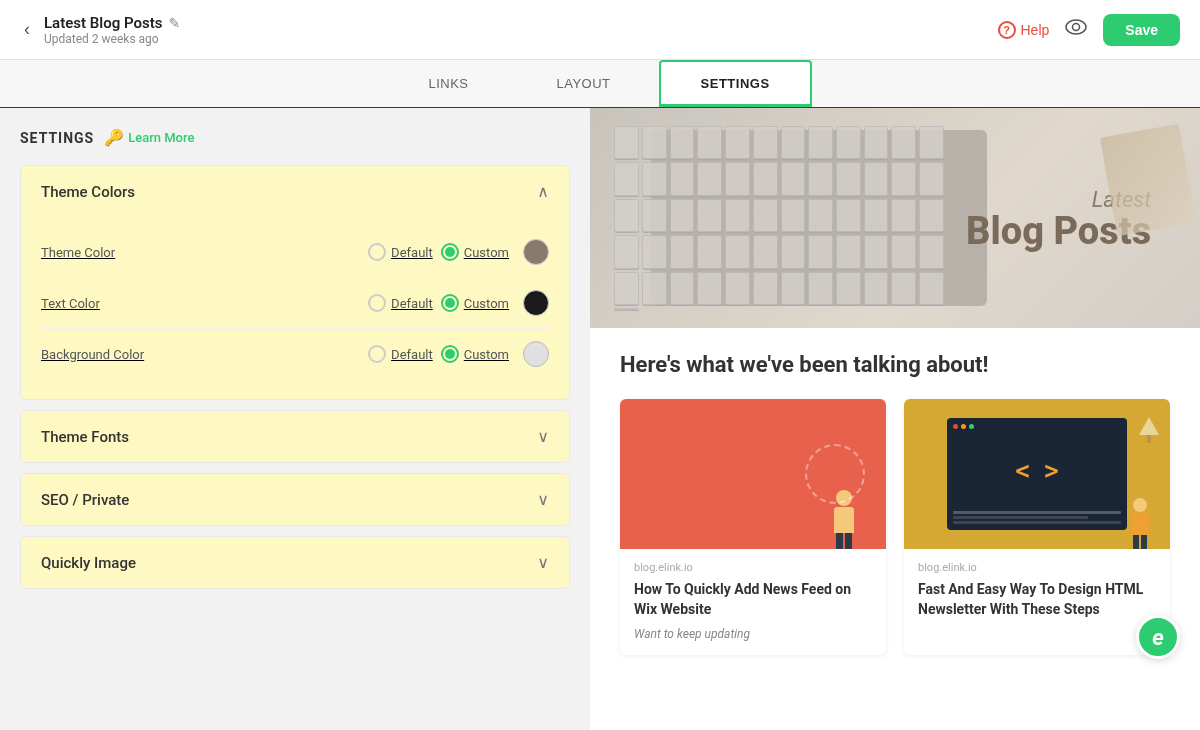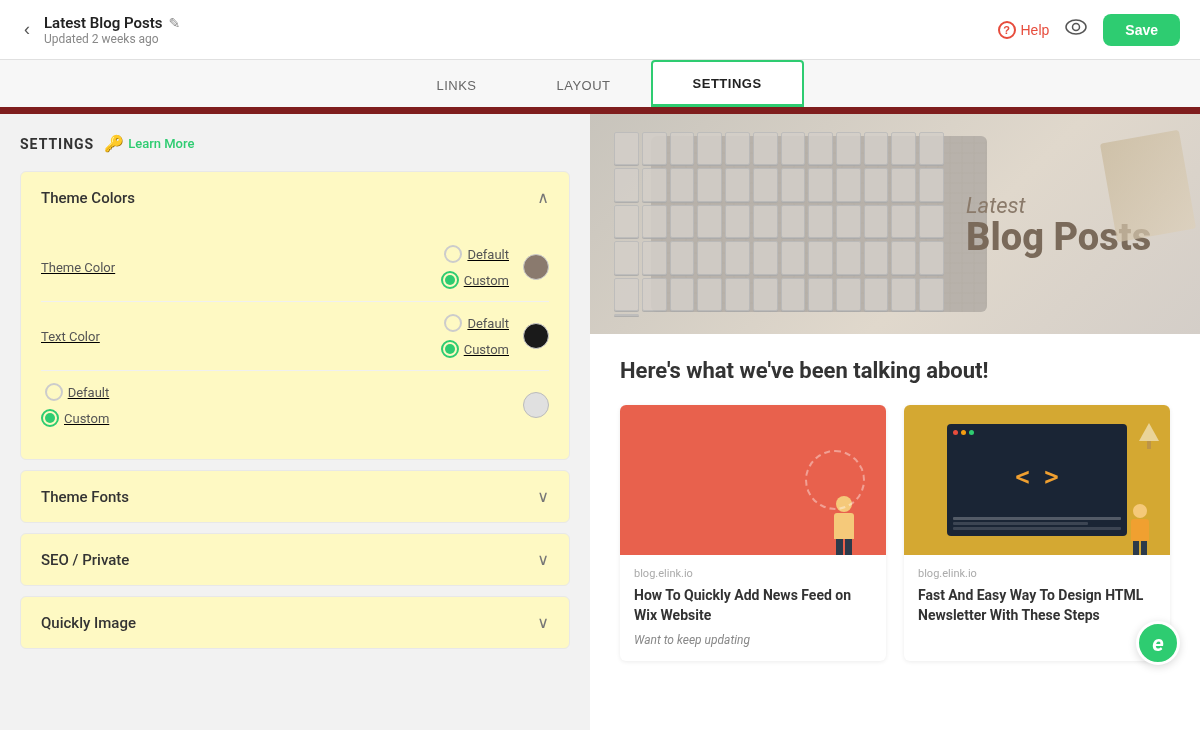--- a/index.html
+++ b/index.html
@@ -17,21 +17,21 @@
     .widget-subtitle { font-size: 12px; color: #888; }
     .edit-icon { color: #888; font-size: 14px; cursor: pointer; }
     .top-bar-right { display: flex; align-items: center; gap: 16px; }
     .help-btn { display: flex; align-items: center; gap: 5px; background: none; border: none; cursor: pointer; color: #e74c3c; font-size: 14px; }
     .eye-btn { background: none; border: none; cursor: pointer; color: #555; font-size: 18px; }
     .save-btn { background: #2ecc71; color: #fff; border: none; border-radius: 8px; padding: 8px 22px; font-size: 14px; font-weight: 700; cursor: pointer; }
 
     
     .nav-tabs {
       display: flex; justify-content: center; background: #f7f7f7;
-      border-bottom: 7px solid #7f1d1d; gap: 0; align-items: flex-end;
+      border-bottom: 1px solid #7f1d1d; gap: 8px;
     }
     .nav-tab {
       padding: 14px 40px; font-size: 13px; letter-spacing: 0.5px;
       font-weight: 500; color: #666; cursor: pointer; text-transform: uppercase;
       border: none; background: none; position: relative;
     }
     .nav-tab.active {
       color: #222; font-weight: 700; background: #fff;
       border: 2px solid #2ecc71; border-radius: 4px 4px 0 0;
     }
@@ -65,21 +65,21 @@
     .accordion-header .chevron { font-size: 16px; color: #777; transition: transform 0.2s; }
     .accordion-content { padding: 10px 20px 20px 20px; }
 
     
     .color-row {
       display: flex; align-items: center; justify-content: space-between;
       padding: 12px 0; border-bottom: 1px solid #f0f0f0; text-decoration: underline;
     }
     .color-row:last-child { border-bottom: none; }
     .color-label { font-size: 13px; color: #555; flex: 1; }
-    .radio-group { display: flex; align-items: flex-end; gap: 8px; flex-direction: column; }
+    .radio-group { display: flex; align-items: flex-start; gap: 8px; }
     .radio-option { display: flex; align-items: center; gap: 5px; cursor: pointer; }
     .radio-circle {
       width: 18px; height: 18px; border-radius: 50%;
       border: 2px solid #ccc; display: flex; align-items: center; justify-content: center;
       cursor: pointer;
     }
     .radio-circle.selected { border-color: #2ecc71; }
     .radio-circle.selected::after {
       content: ''; width: 10px; height: 10px; border-radius: 50%; background: #2ecc71;
     }
@@ -112,21 +112,21 @@
       ),
       repeating-linear-gradient(
         90deg, transparent, transparent 10px,
         rgba(180,174,165,0.4) 10px, rgba(180,174,165,0.4) 12px
       );
       border-radius: 6px;
       background-color: #b8b2ab;
     }
     .hero-text {
       position: absolute; right: 8%; top: 50%; transform: translateY(-50%);
-      text-align: left;
+      text-align: right;
       margin-left: 24px;
     }
     .hero-latest {
       font-size: 22px; font-style: italic; color: #8a7a6a; font-weight: 400;
       display: block;
     }
     .hero-blog-posts {
       font-size: 38px; font-weight: 800; color: #7a6a5a; line-height: 1;
     }
     .preview-content { padding: 24px 30px; }
@@ -245,20 +245,21 @@
             </label>
             <label class="radio-option">
               <div class="radio-circle selected"></div>
               <span class="radio-label">Custom</span>
             </label>
           </div>
           <div class="color-swatch" style="background-color:#1a1a1a;"></div>
         </div>
 
         <div class="color-row">
+          <span class="color-label">Background Color</span>
           <div class="radio-group">
             <label class="radio-option">
               <div class="radio-circle"></div>
               <span class="radio-label">Default</span>
             </label>
             <label class="radio-option">
               <div class="radio-circle selected"></div>
               <span class="radio-label">Custom</span>
             </label>
           </div>

